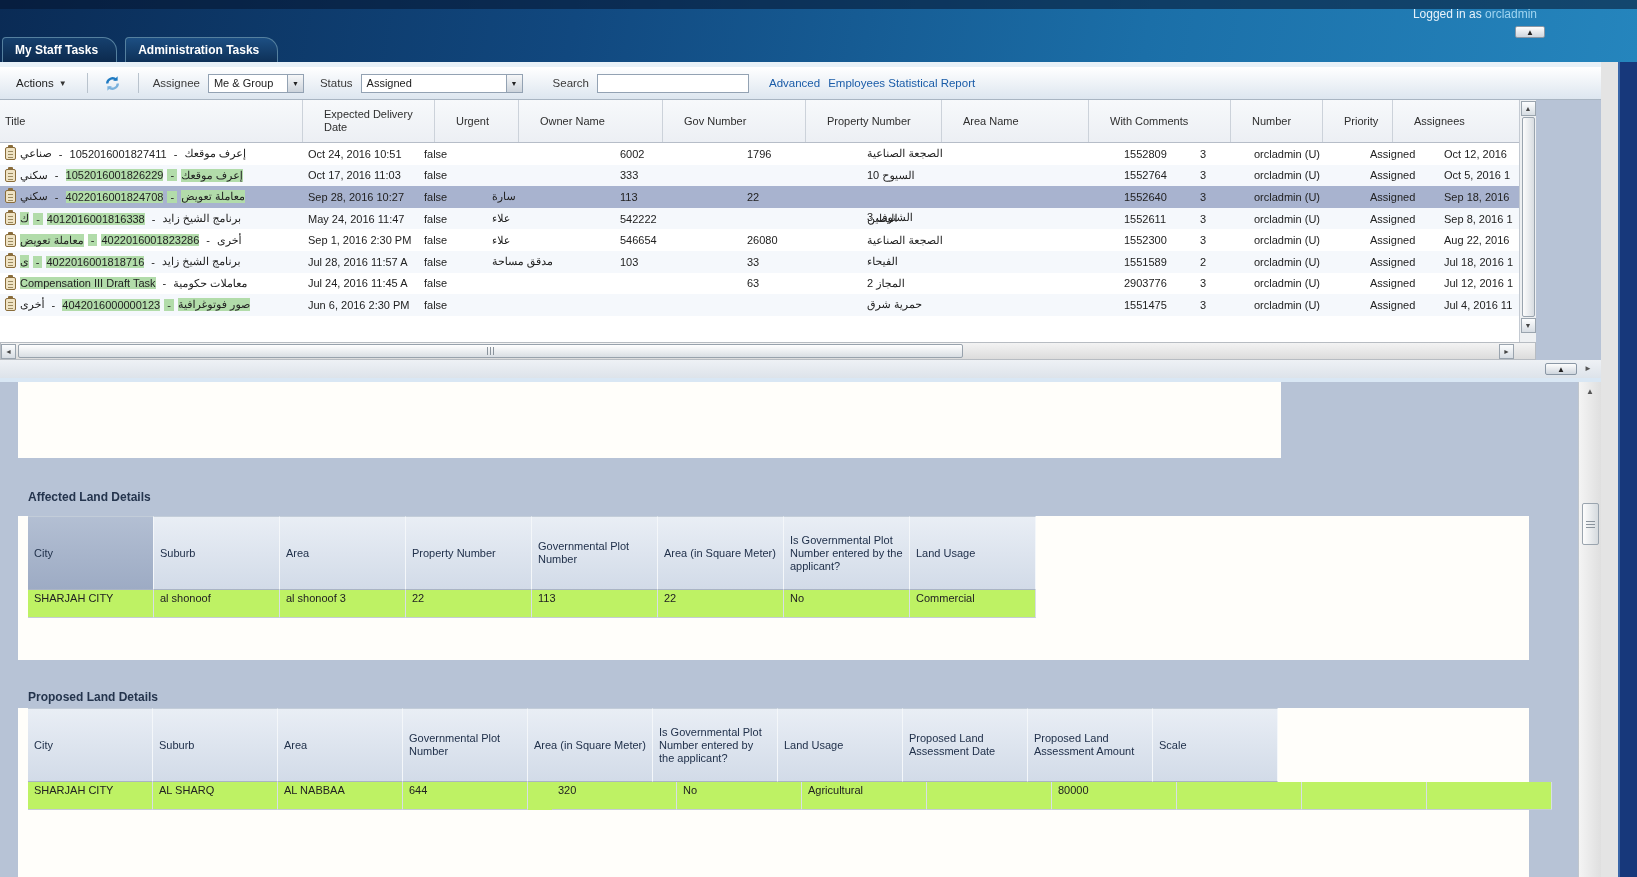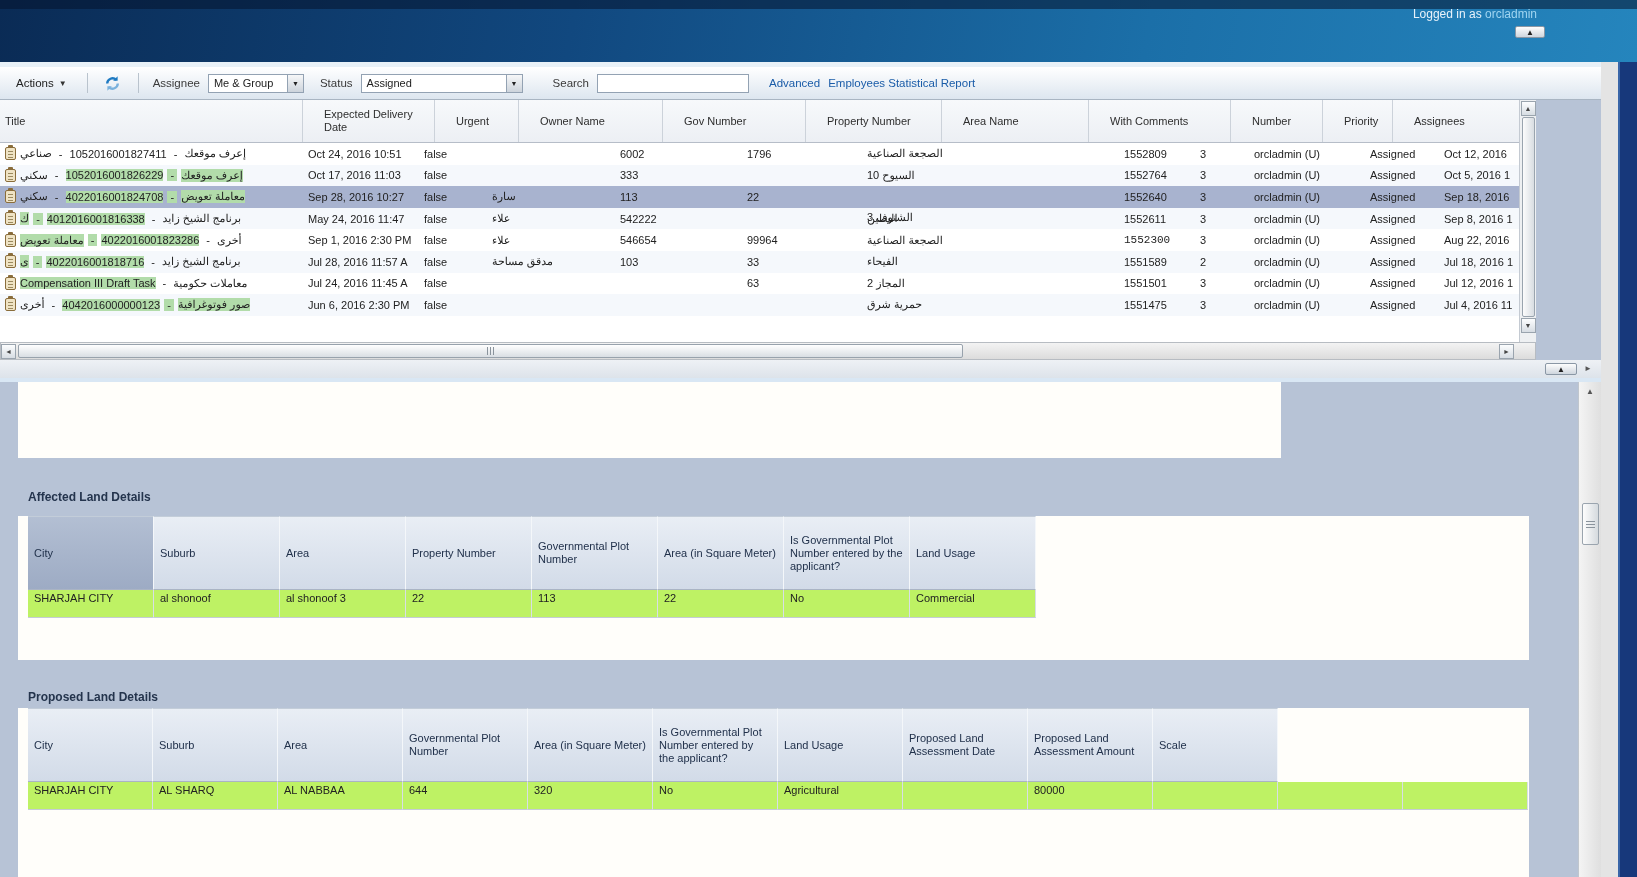--- a/index.html
+++ b/index.html
@@ -105,20 +105,28 @@
 </style>
 </head>
 <body>
 
 <div class="topbar">
   <div class="topbar-darkstrip"></div>
   <div class="loggedin"><span>Logged in as </span><span class="user">orcladmin</span></div>
   <div class="collapse-btn">
       <span>▲</span>
     </div>
+  <div class="tabs">
+    <div class="tab">
+        <span>My Staff Tasks</span>
+      </div>
+    <div class="tab active">
+        <span>Administration Tasks</span>
+      </div>
+  </div>
 </div>
 
 <div class="contentline"></div>
 <div class="toolbar">
   <div class="actions-btn">
     <span>Actions</span>
       <span class="caret">▼</span>
   </div>
   <div class="tb-sep"></div>
   <div class="icon-btn">
@@ -257,24 +265,24 @@
           <span class="seg hl">معاملة تعويض</span>
           <span class="seg hl"> - </span>
           <span class="seg hl">4022016001823286</span>
           <span class="seg"> - </span>
           <span class="seg">أخرى</span>
         </div>
         <div class="tcell" style="width: 116px; flex: 0 0 116px;">Sep 1, 2016 2:30 PM</div>
         <div class="tcell" style="width: 68px; flex: 0 0 68px;">false</div>
         <div class="tcell" style="width: 128px; flex: 0 0 128px;">علاء</div>
         <div class="tcell" style="width: 127px; flex: 0 0 127px;">546654</div>
-        <div class="tcell" style="width: 120px; flex: 0 0 120px;">99964</div>
+        <div class="tcell" style="width: 120px; flex: 0 0 120px;">26080</div>
         <div class="tcell" style="width: 131px; flex: 0 0 131px;">الصجعة الصناعية</div>
         <div class="tcell" style="width: 126px; flex: 0 0 126px;"></div>
-        <div class="tcell" style="width: 76px; flex: 0 0 76px; font-family: Liberation Mono, monospace;">1552300</div>
+        <div class="tcell" style="width: 76px; flex: 0 0 76px;">1552300</div>
         <div class="tcell" style="width: 54px; flex: 0 0 54px;">3</div>
         <div class="tcell" style="width: 116px; flex: 0 0 116px;">orcladmin (U)</div>
         <div class="tcell" style="width: 74px; flex: 0 0 74px;">Assigned</div>
         <div class="tcell" style="width: 80px; flex: 0 0 80px;">Aug 22, 2016</div>
       </div>
       <div class="trow">
         <div class="tcell title-cell" style="width: 303px; flex: 0 0 303px;">
           <span class="clip-icon"></span>
           <span class="seg hl">ى</span>
           <span class="seg hl"> - </span>
@@ -302,21 +310,21 @@
           <span class="seg"> - </span>
           <span class="seg">معاملات حكومية</span>
         </div>
         <div class="tcell" style="width: 116px; flex: 0 0 116px;">Jul 24, 2016 11:45 A</div>
         <div class="tcell" style="width: 68px; flex: 0 0 68px;">false</div>
         <div class="tcell" style="width: 128px; flex: 0 0 128px;"></div>
         <div class="tcell" style="width: 127px; flex: 0 0 127px;"></div>
         <div class="tcell" style="width: 120px; flex: 0 0 120px;">63</div>
         <div class="tcell" style="width: 131px; flex: 0 0 131px;">المجاز 2</div>
         <div class="tcell" style="width: 126px; flex: 0 0 126px;"></div>
-        <div class="tcell" style="width: 76px; flex: 0 0 76px;">1551501</div>
+        <div class="tcell" style="width: 76px; flex: 0 0 76px;">2903776</div>
         <div class="tcell" style="width: 54px; flex: 0 0 54px;">3</div>
         <div class="tcell" style="width: 116px; flex: 0 0 116px;">orcladmin (U)</div>
         <div class="tcell" style="width: 74px; flex: 0 0 74px;">Assigned</div>
         <div class="tcell" style="width: 80px; flex: 0 0 80px;">Jul 12, 2016 1</div>
       </div>
       <div class="trow">
         <div class="tcell title-cell" style="width: 303px; flex: 0 0 303px;">
           <span class="clip-icon"></span>
           <span class="seg">أخرى</span>
           <span class="seg"> - </span>
@@ -408,21 +416,21 @@
           <div class="lhcell" style="width: 125px; flex: 0 0 125px;">Land Usage</div>
           <div class="lhcell" style="width: 125px; flex: 0 0 125px;">Proposed Land Assessment Date</div>
           <div class="lhcell" style="width: 125px; flex: 0 0 125px;">Proposed Land Assessment Amount</div>
           <div class="lhcell" style="width: 125px; flex: 0 0 125px;">Scale</div>
         </div>
         <div class="lrow">
           <div class="lcell" style="width: 125px; flex: 0 0 125px;">SHARJAH CITY</div>
           <div class="lcell" style="width: 125px; flex: 0 0 125px;">AL SHARQ</div>
           <div class="lcell" style="width: 125px; flex: 0 0 125px;">AL NABBAA</div>
           <div class="lcell" style="width: 125px; flex: 0 0 125px;">644</div>
-          <div class="lcell" style="width: 125px; flex: 0 0 125px;">320</div>
+          <div class="lcell" style="width: 125px; flex: 0 0 125px; margin-left: 24px;">320</div>
           <div class="lcell" style="width: 125px; flex: 0 0 125px;">No</div>
           <div class="lcell" style="width: 125px; flex: 0 0 125px;">Agricultural</div>
           <div class="lcell" style="width: 125px; flex: 0 0 125px;"></div>
           <div class="lcell" style="width: 125px; flex: 0 0 125px;">80000</div>
           <div class="lcell" style="width: 125px; flex: 0 0 125px;"></div>
           <div class="lcell" style="width: 125px; flex: 0 0 125px;"></div>
           <div class="lcell" style="width: 125px; flex: 0 0 125px;"></div>
         </div>
       </div>
   </div>

